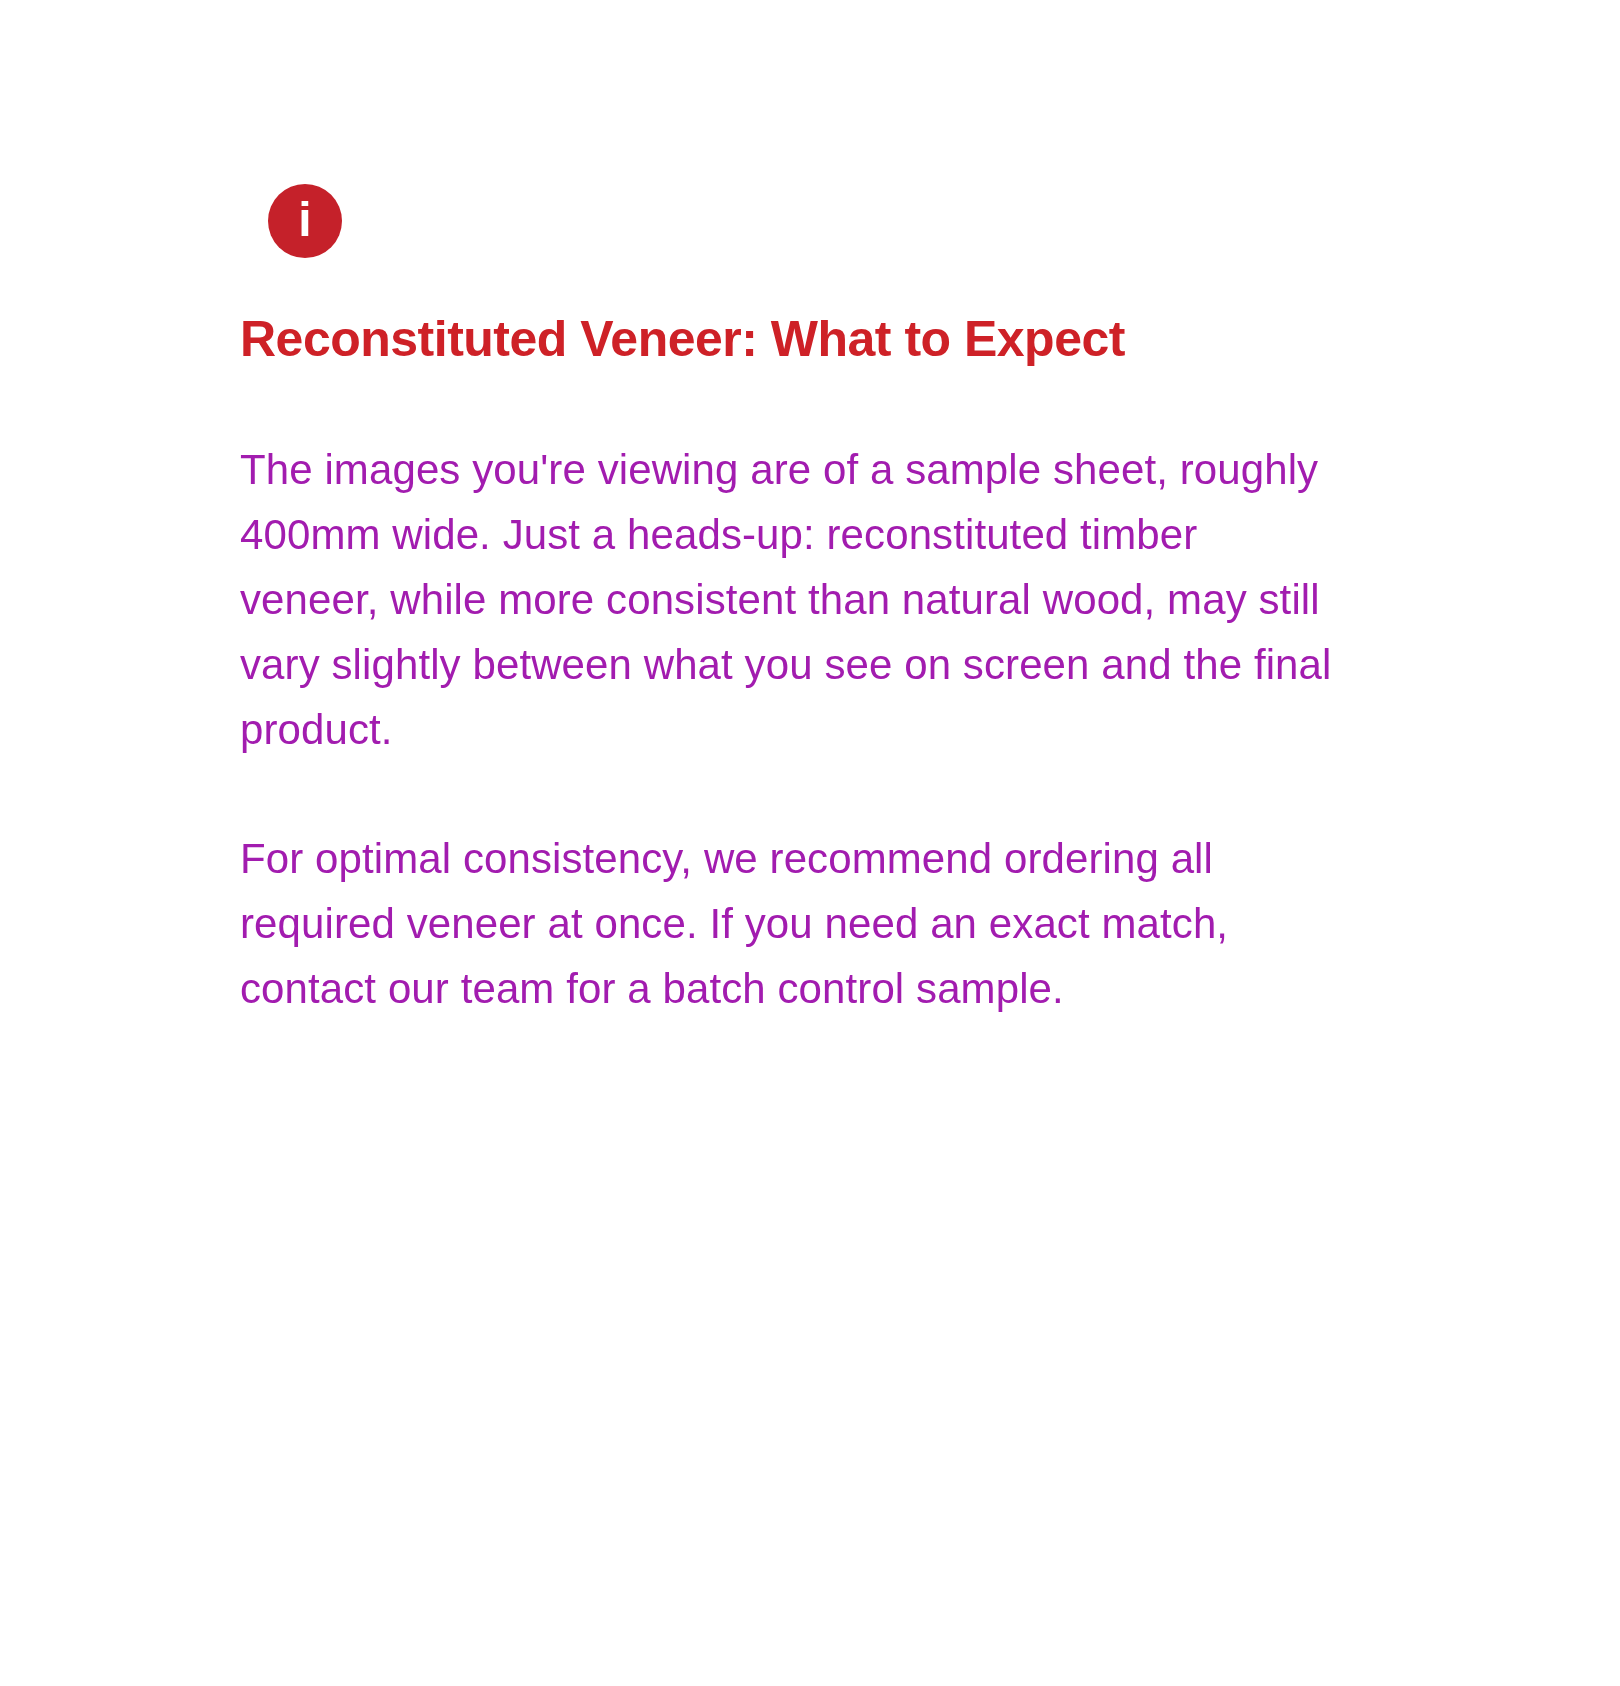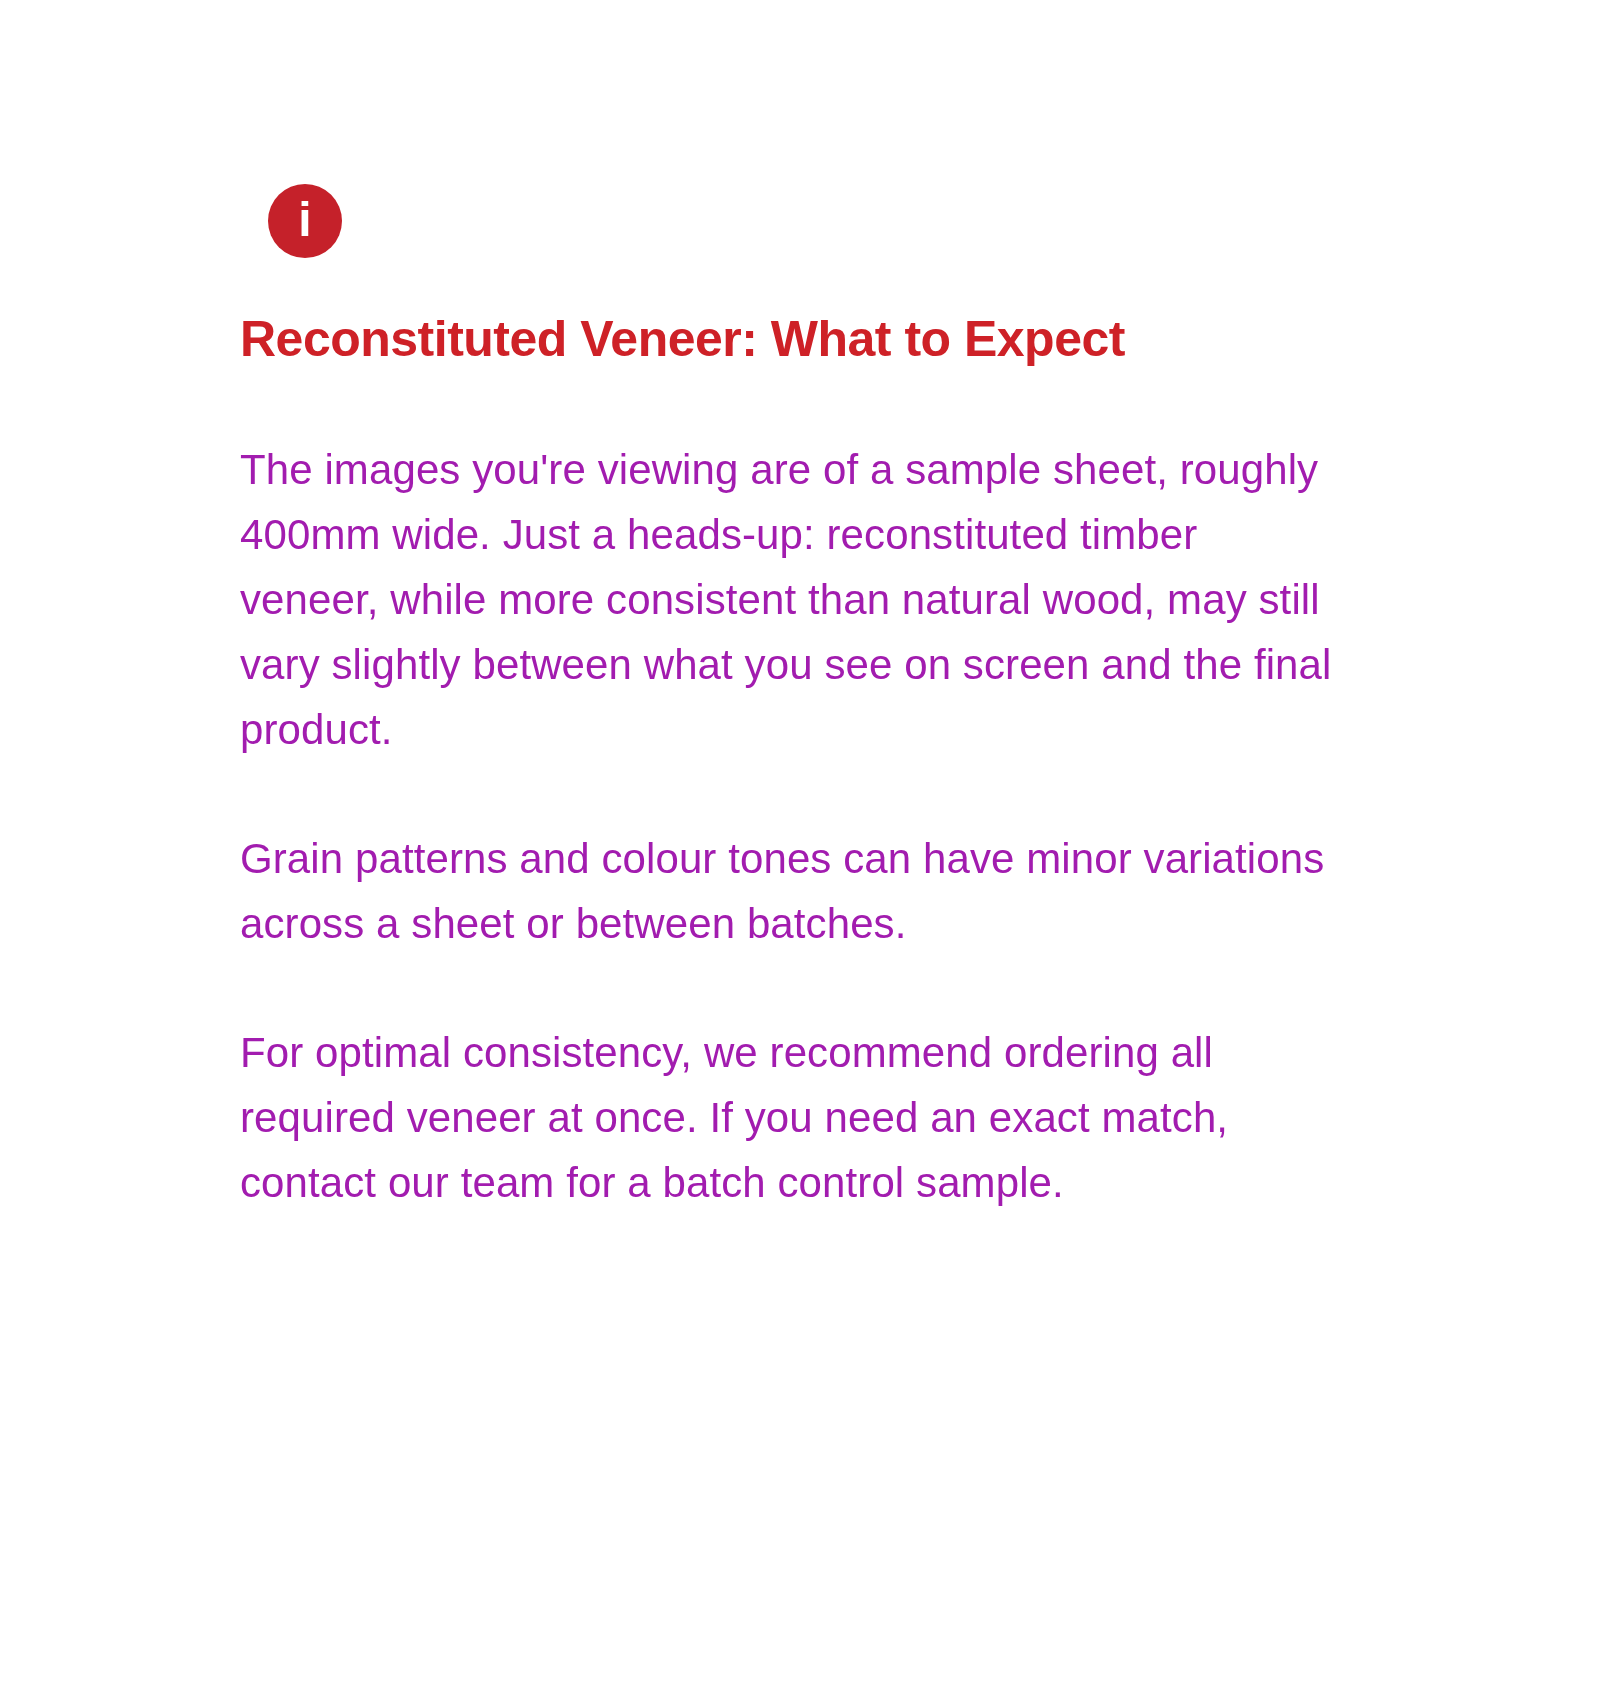--- a/index.html
+++ b/index.html
@@ -57,17 +57,16 @@
 <div class="content">
 
   <div class="info-icon">
     <span>i</span>
   </div>
 
   <h1 class="page-title">Reconstituted Veneer: What to Expect</h1>
 
   <div class="body-copy">
     <p class="para-1">The images you're viewing are of a sample sheet, roughly 400mm wide. Just a heads-up: reconstituted timber veneer, while more consistent than natural wood, may still vary slightly between what you see on screen and the final product.</p>
-    <p class="para-2">Grain patterns and colour tones can have minor variations across a sheet or between batches.</p>
     <p class="para-3">For optimal consistency, we recommend ordering all required veneer at once. If you need an exact match, contact our team for a batch control sample.</p>
   </div>
 
 </div>
 
 </body></html>

